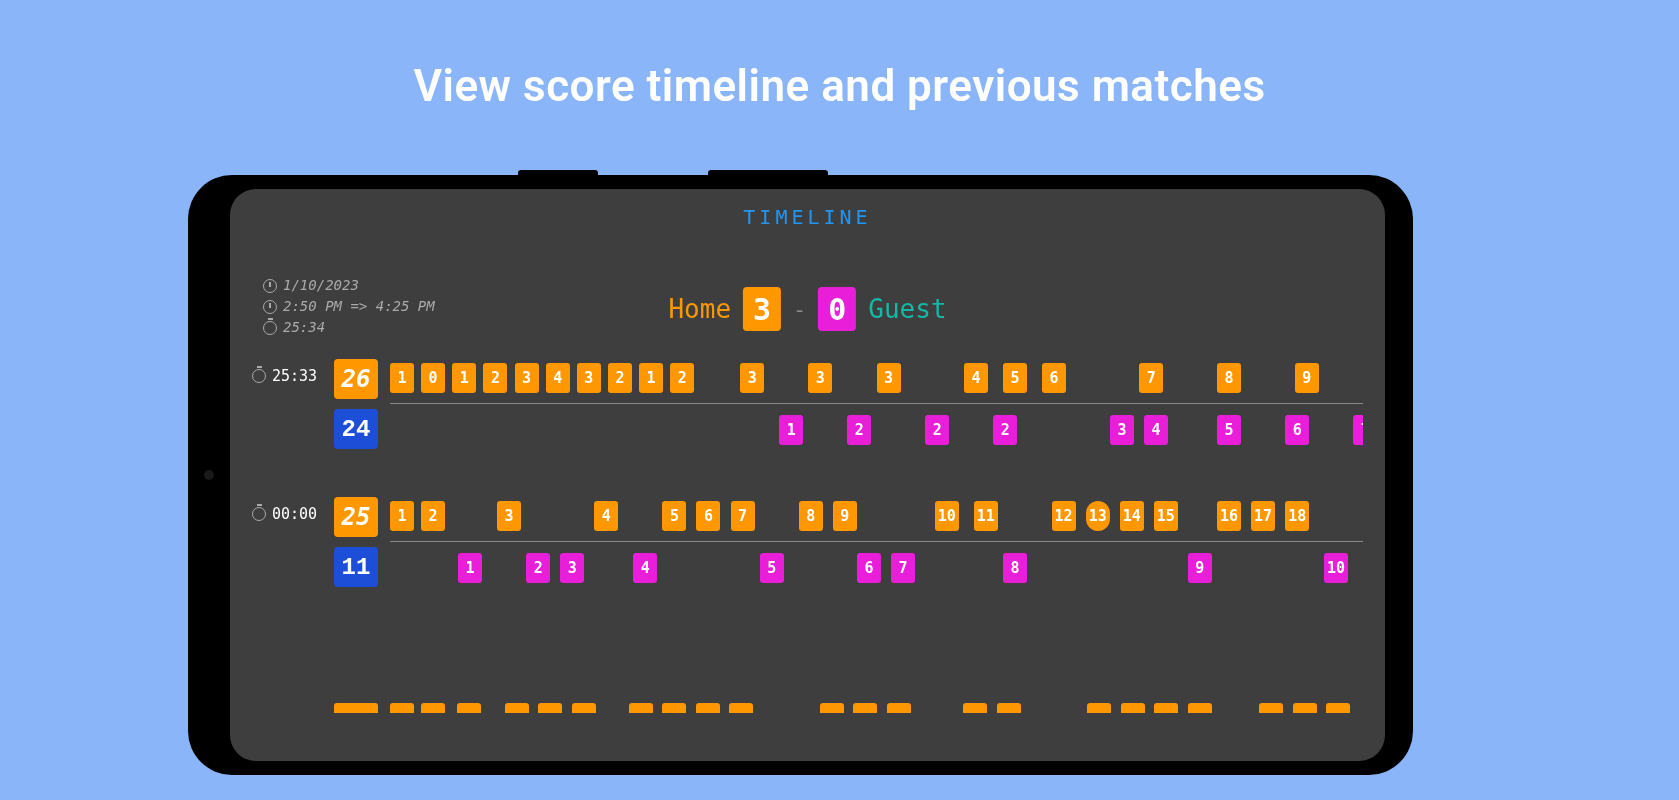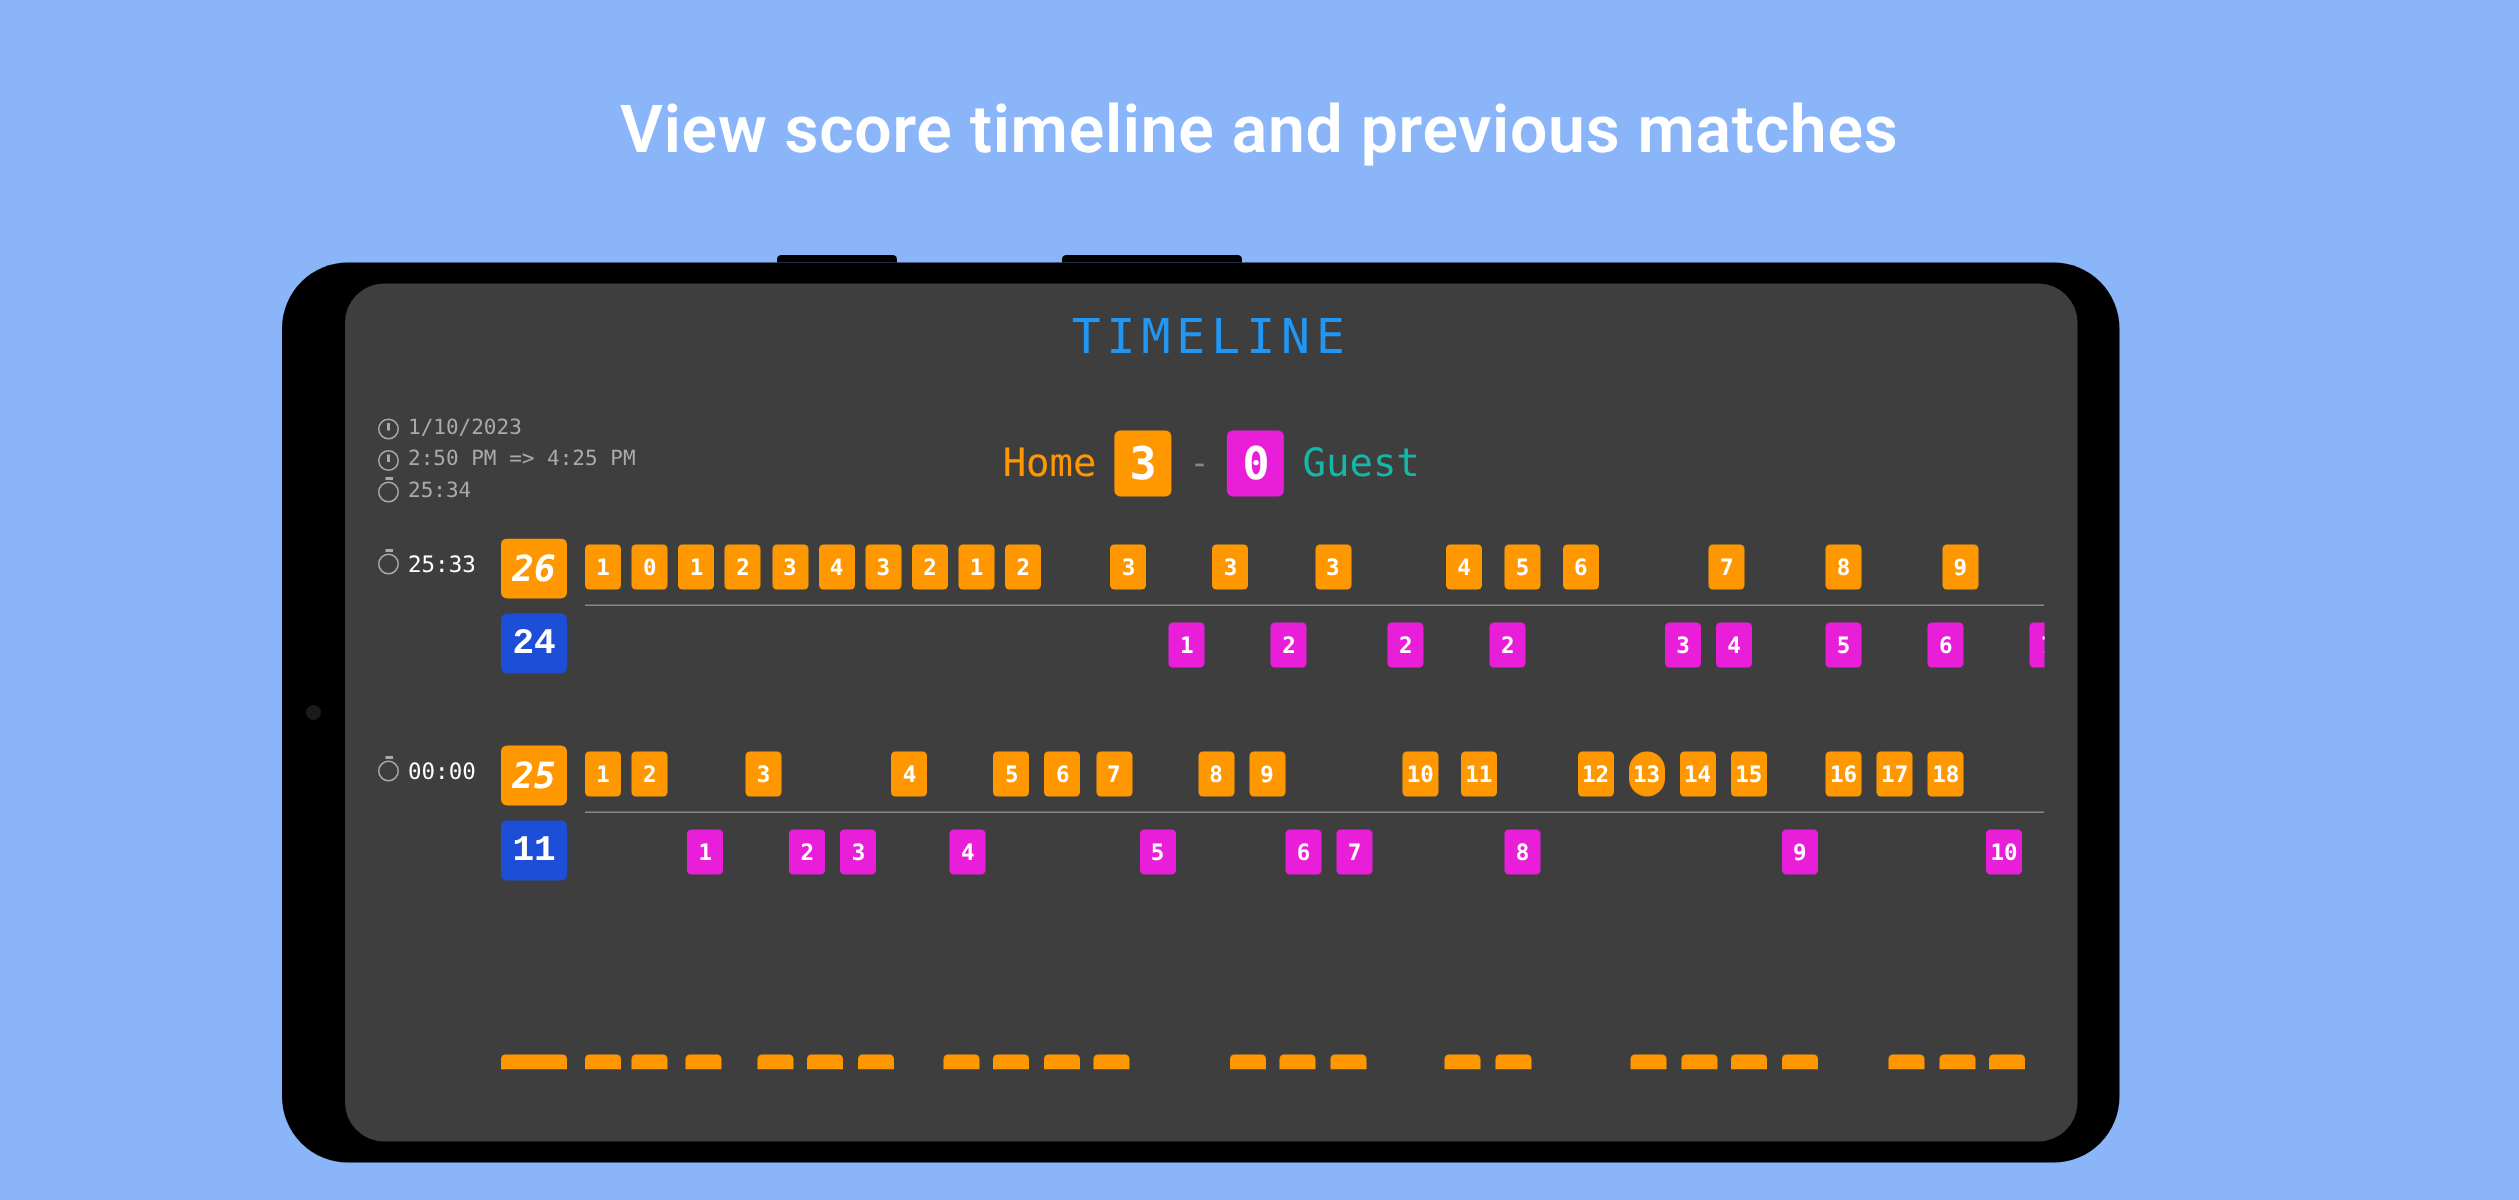--- a/index.html
+++ b/index.html
@@ -54,34 +54,35 @@
     background: #3E3E3E;
     border-radius: 26px;
     overflow: hidden;
     position: relative;
     color: #fff;
     font-family: 'Segment7', 'DS-Digital', monospace;
   }
   .screen-title {
     text-align: center;
     color: #2196F3;
-    font-size: 32px;
+    font-size: 20px;
     padding-top: 16px;
     letter-spacing: 4px;
     font-weight: 500;
     font-family: monospace;
   }
   .meta-block {
     position: absolute;
-    left: 22px;
+    left: 33px;
     top: 86px;
     font-size: 14px;
     color: #aaa;
     font-family: monospace;
     line-height: 1.5;
+    font-style: italic;
   }
   .meta-row { display: flex; align-items: center; gap: 6px; }
   .icon-clock, .icon-timer {
     display: inline-block;
     width: 14px; height: 14px;
     border: 1.5px solid #aaa;
     border-radius: 50%;
     position: relative;
   }
   .icon-clock::after {

